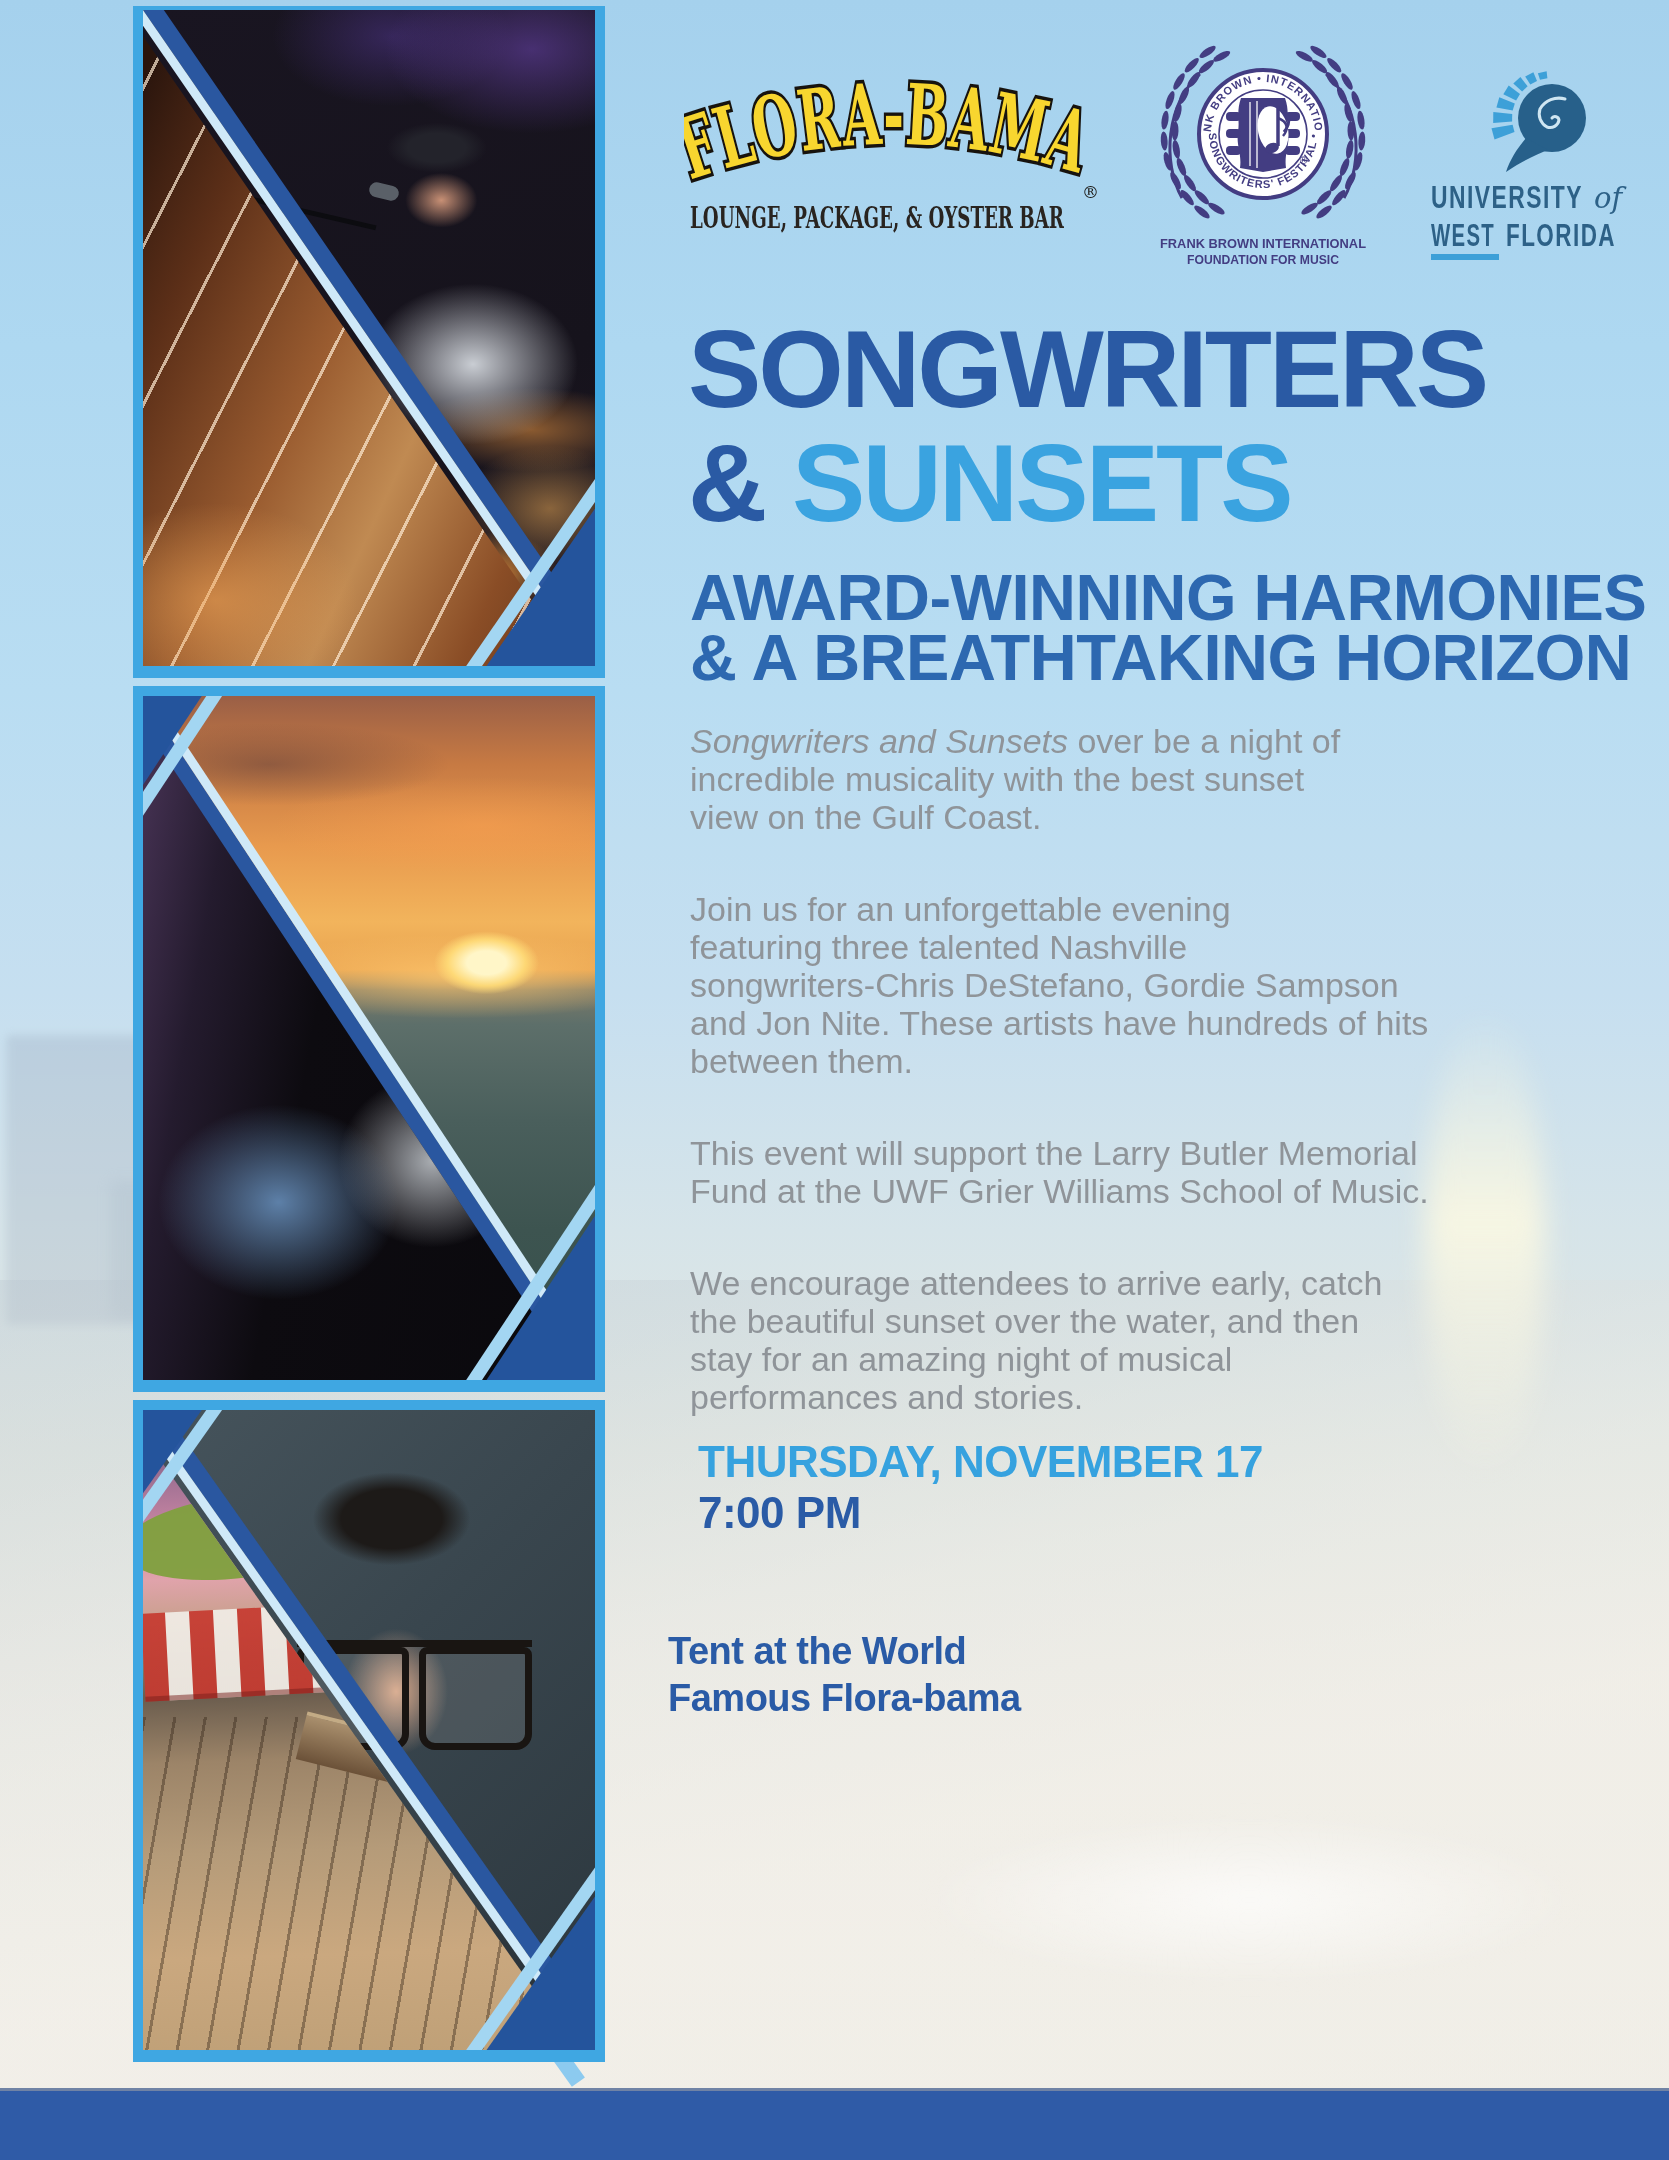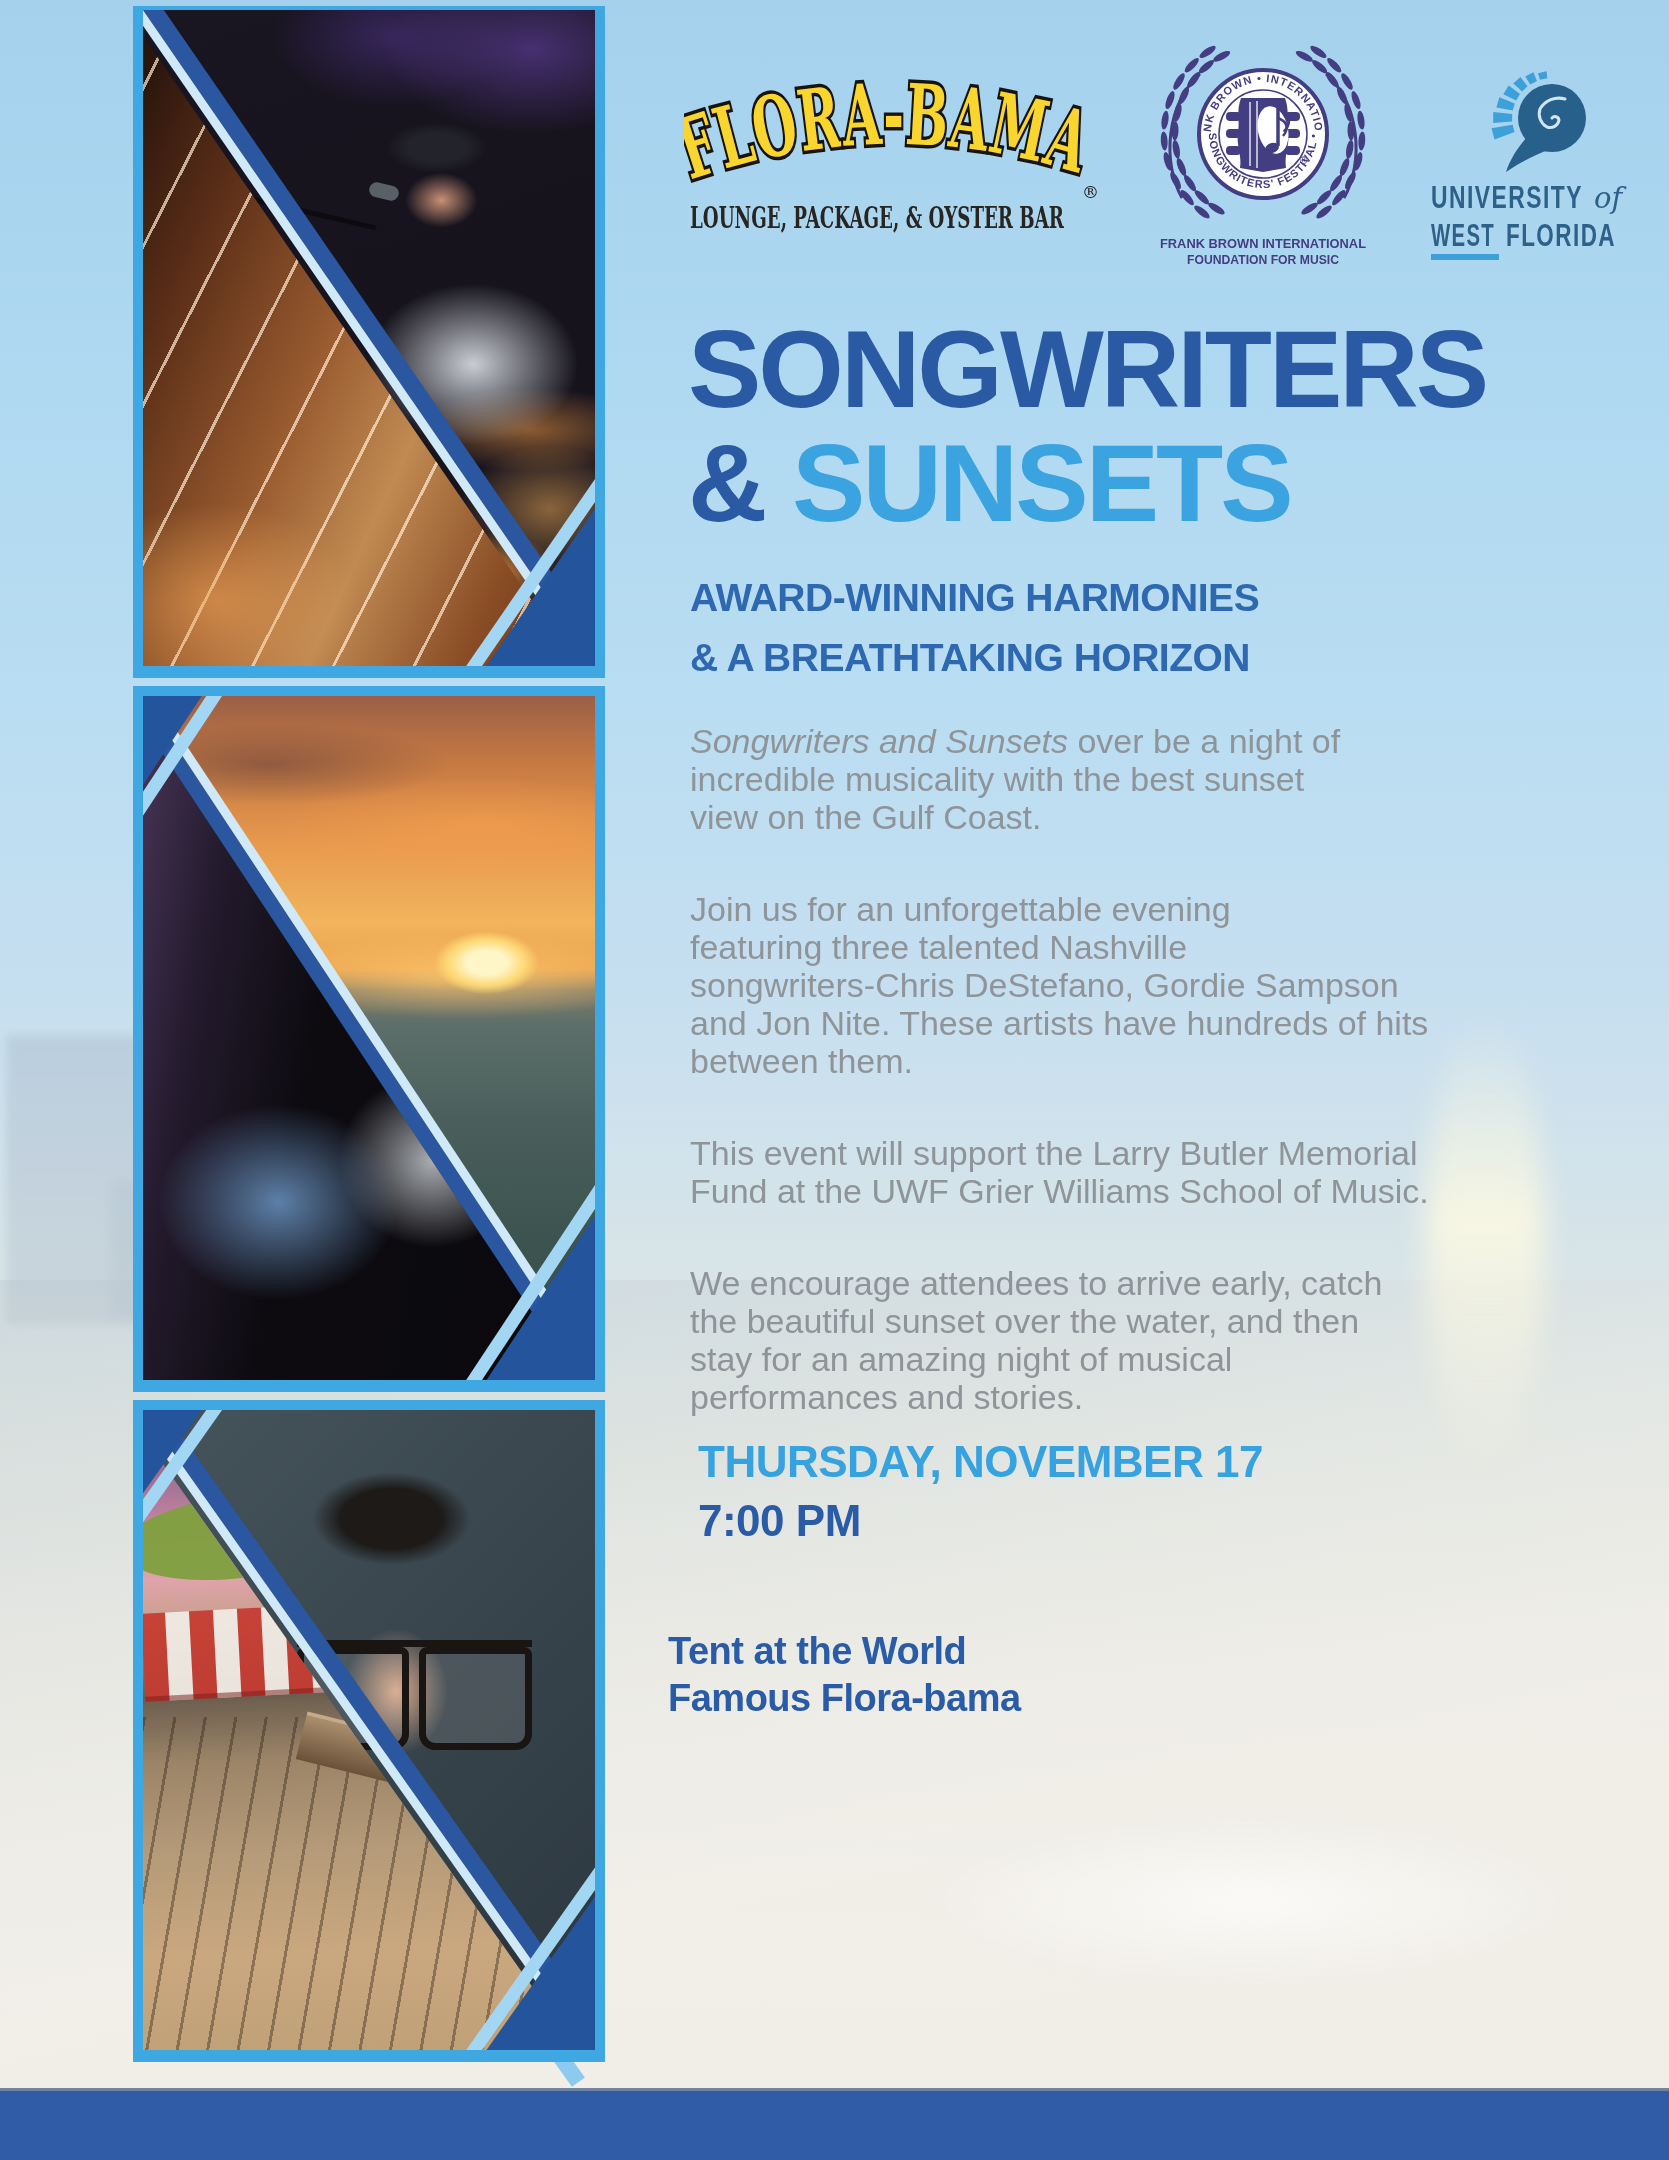--- a/index.html
+++ b/index.html
@@ -99,27 +99,27 @@
   
   .logo{position:absolute;z-index:5;}
   .logo-fb{left:684px;top:58px;}
   .logo-seal{left:1138px;top:42px;}
   .logo-uwf{left:1424px;top:46px;}
   
   .txt{position:absolute;z-index:5;}
   .title{left:688px;top:312px;font-size:110px;line-height:114px;font-weight:bold;
     letter-spacing:-3px;color:#2a5aa4;}
   .title .lt{color:#3aa3e0;}
-  .subtitle{left:690px;top:568px;font-size:39px;line-height:60px;font-weight:bold;
+  .subtitle{left:690px;top:568px;font-size:65px;line-height:60px;font-weight:bold;
     letter-spacing:-.5px;color:#2d68b0;white-space:pre-line;}
   .body-copy{left:690px;top:722px;width:990px;font-size:34px;line-height:38px;color:#8f9499;}
   .body-copy p{margin:0 0 54px 0;white-space:pre-line;}
   .body-copy .it{font-style:italic;}
   .details{left:698px;top:1436px;font-size:44px;line-height:51px;font-weight:bold;letter-spacing:-.5px;}
-  .d-light{color:#36a2df;} .d-dark{color:#2a5ba6;margin-top:8px;}
+  .d-light{color:#36a2df;} .d-dark{color:#2a5ba6;}
   .venue{left:668px;top:1628px;font-size:38px;line-height:47px;font-weight:bold;
     color:#2a5ba6;white-space:pre-line;letter-spacing:-.5px;}
   
   .footer-bar{position:absolute;left:0;top:2088px;width:100%;height:72px;background:#2f5ba7;
     border-top:3px solid rgba(148,154,164,.65);z-index:6;}
 </style>
 </head>
 <body>
 
 <div class="page">

